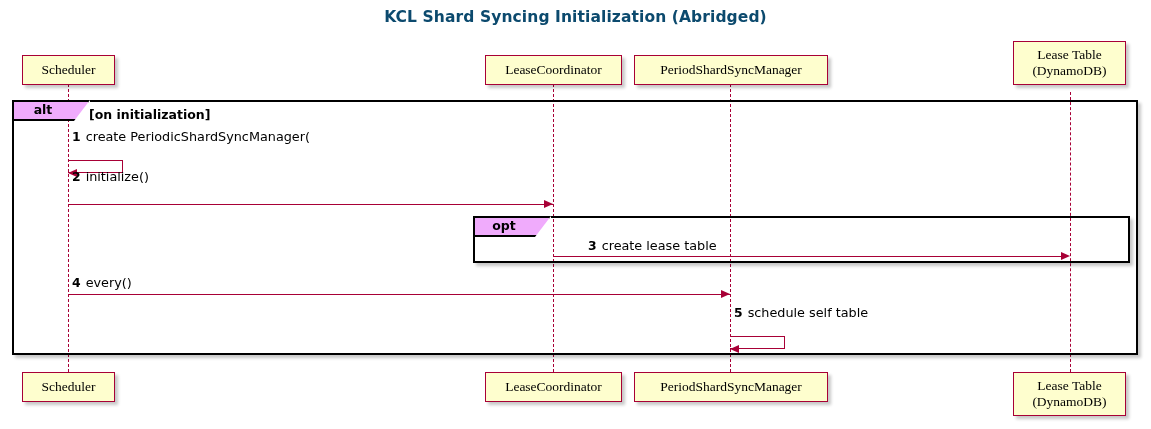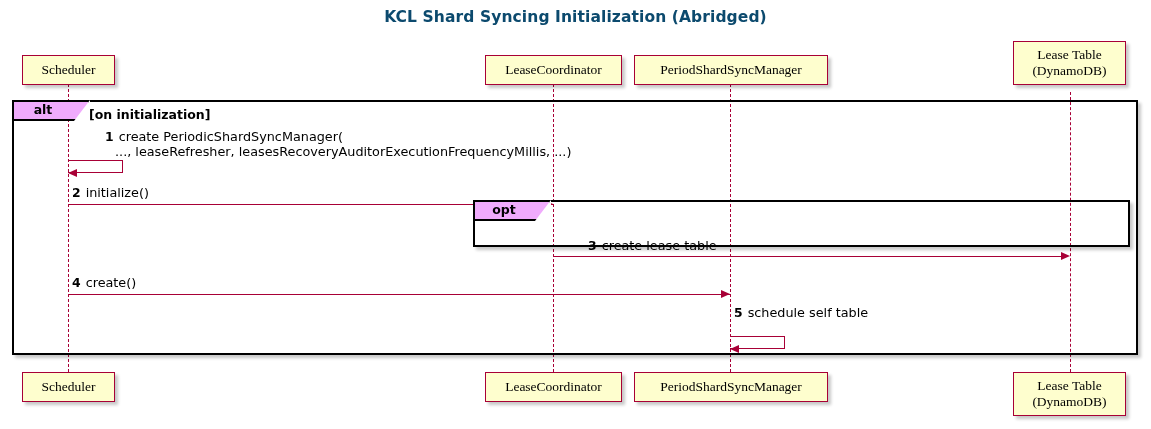--- a/index.html
+++ b/index.html
@@ -158,47 +158,46 @@
   <div class="lifeline" style="left:730px; top:84px; height:288px;"></div>
   <div class="lifeline" style="left:1070px; top:92px; height:280px;"></div>
 
   <div class="fragment" style="left:12px; top:100px; width:1126px; height:255px;">
     <div class="frag-tab" style="width:76px;">
       <span class="tab-label">alt</span>
     </div>
   </div>
   <div class="guard" style="left:89px; top:107px;">[on initialization]</div>
 
-  <div class="msg-multiline" style="left:72px; top:129px;margin-left:33px;">
+  <div class="msg-multiline" style="left:72px; top:129px;">
     <span class="seq-num">1</span><span style="margin-left:5px;">create PeriodicShardSyncManager(</span>
-    <div class="l2">..., leaseRefresher, leasesRecoveryAuditorExecutionFrequencyMillis, ...)</div>
   </div>
   <div class="self-loop" style="left:68px; top:160px; width:55px; height:13px;"></div>
   <div class="arrow-left" style="left:68px; top:168.5px;"></div>
 
-  <div class="msg-label" style="left:72px; top:185px;">
+  <div class="msg-label" style="left:72px; top:169px;">
     <span class="seq-num">2</span><span style="margin-left:5px;">initialize()</span>
   </div>
   <div class="msg-line" style="left:68px; top:204px; width:485px;"></div>
   <div class="arrow-right" style="left:544px; top:199.5px;"></div>
 
-  <div class="fragment" style="left:473px; top:200px; width:657px; height:47px;">
+  <div class="fragment" style="left:473px; top:216px; width:657px; height:47px;">
     <div class="frag-tab" style="width:76px;">
       <span class="tab-label">opt</span>
     </div>
   </div>
 
   <div class="msg-label" style="left:588px; top:238px;">
     <span class="seq-num">3</span><span style="margin-left:5px;">create lease table</span>
   </div>
   <div class="msg-line" style="left:553px; top:256px; width:508px;"></div>
   <div class="arrow-right" style="left:1061px; top:251.5px;"></div>
 
   <div class="msg-label" style="left:72px; top:275px;">
-    <span class="seq-num">4</span><span style="margin-left:5px;">create()</span>
+    <span class="seq-num">4</span><span style="margin-left:5px;">every()</span>
   </div>
   <div class="msg-line" style="left:68px; top:294px; width:662px;"></div>
   <div class="arrow-right" style="left:721px; top:289.5px;"></div>
 
   <div class="msg-multiline" style="left:734px; top:305px;">
     <span class="seq-num">5</span><span style="margin-left:5px;">schedule self table</span>
   </div>
   <div class="self-loop" style="left:730px; top:336px; width:55px; height:13px;"></div>
   <div class="arrow-left" style="left:730px; top:344.5px;"></div>
 

